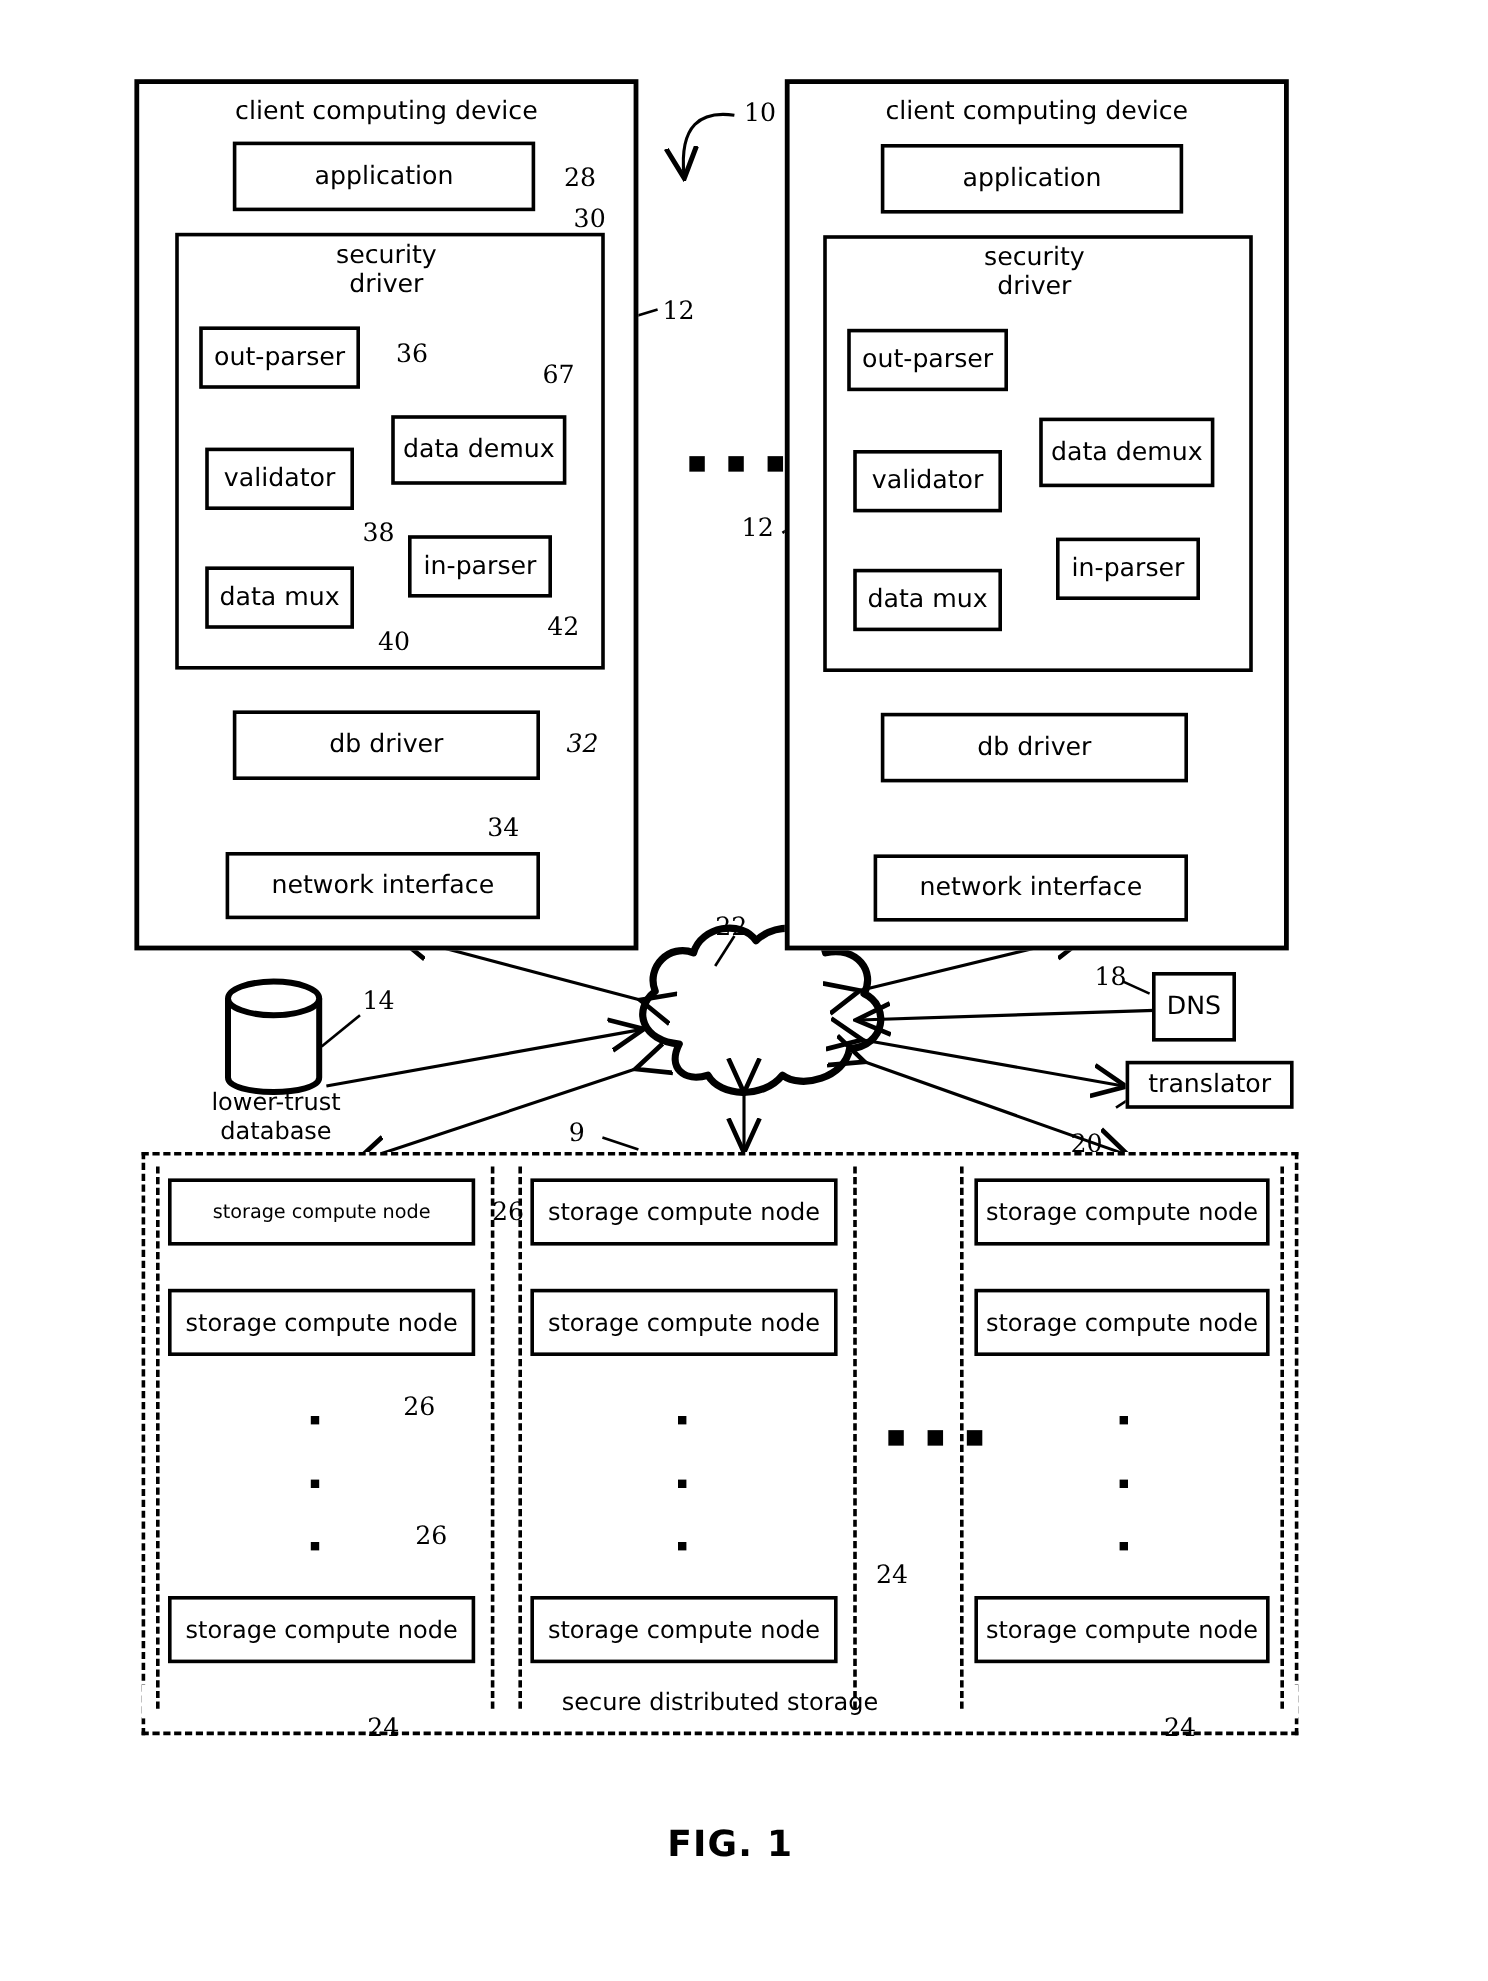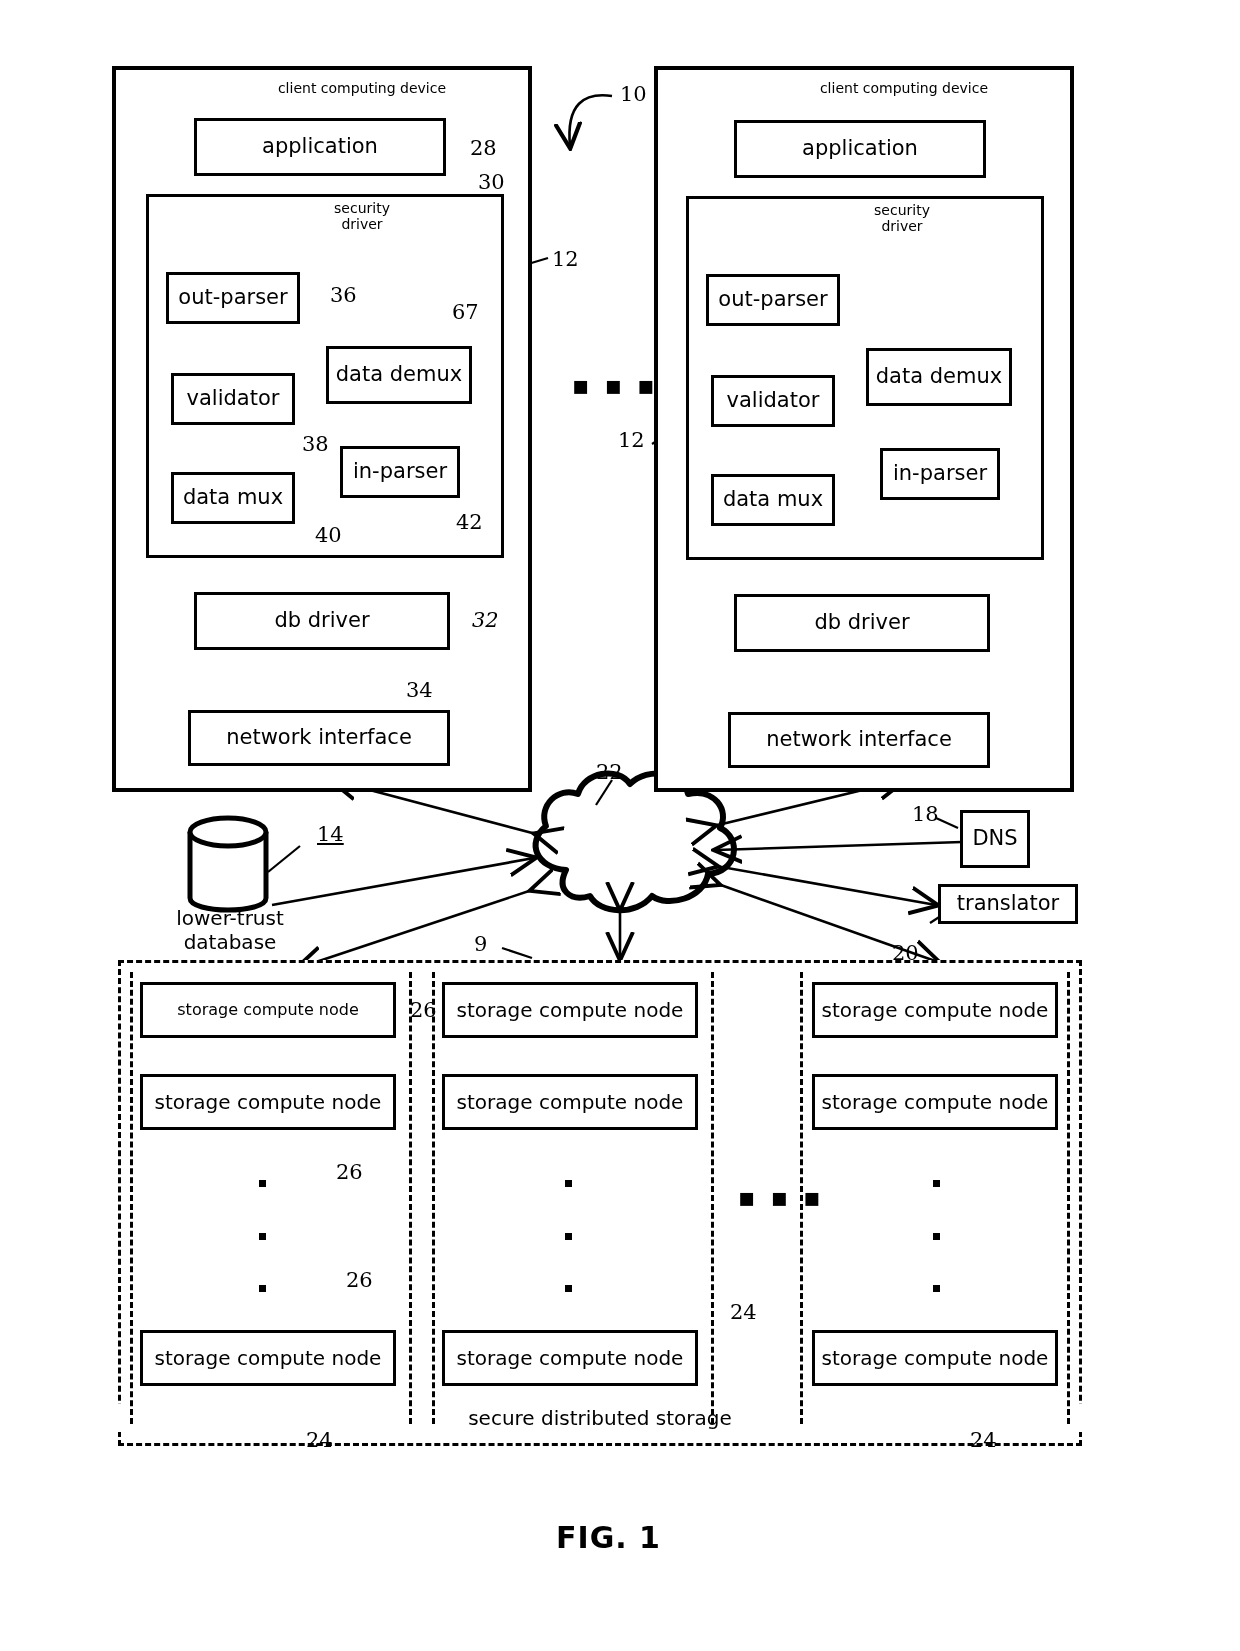--- a/index.html
+++ b/index.html
@@ -13,21 +13,21 @@
        border:3px solid #000;display:flex;align-items:center;
        justify-content:center;text-align:center;line-height:1.12;}
 
   .outer{border:4px solid #000;background:#fff;}
   .inner{border:3px solid #000;background:#fff;}
   .ref{position:absolute;font-size:21px;white-space:nowrap;
        font-family:"DejaVu Serif", serif;}
   .cap{position:absolute;white-space:nowrap;}
 
   .title{position:absolute;white-space:pre;text-align:center;
-         font-size:14px;line-height:1.15;margin-left:40px;}
+         font-size:21px;line-height:1.15;}
 
   .dashbox{position:absolute;box-sizing:border-box;background:#fff;
            border:3px dashed #000;}
   .dashcol{position:absolute;box-sizing:border-box;
            border-left:3px dashed #000;border-right:3px dashed #000;}
 
   .ell-h{position:absolute;font-size:26px;letter-spacing:3px;
          font-weight:bold;white-space:nowrap;}
   .vdots{position:absolute;display:flex;flex-direction:column;
          align-items:center;justify-content:space-between;}
@@ -220,21 +220,21 @@
   <div class="box" style="left:866px;top:348px;width:146px;height:58px;font-size:21px;">data demux</div>
 
   <div class="box" style="left:880px;top:448px;width:120px;height:52px;font-size:21px;">in-parser</div>
 
   <div class="box" style="left:734px;top:594px;width:256px;height:58px;font-size:21px;">db driver</div>
 
   <div class="box" style="left:728px;top:712px;width:262px;height:56px;font-size:21px;">network interface</div>
 
   <div class="ref" style="left:596px;top:760px;">22</div>
 
-  <div class="ref" style="left:317px;top:822px;text-decoration:underline;">14</div>
+  <div class="ref" style="left:302px;top:822px;">14</div>
   <div class="cap" style="left:168px;top:906px;width:124px;text-align:center;font-size:20px;line-height:1.2;">
     <div>lower-trust</div>
     <div>database</div>
   </div>
 
   <div class="box" style="left:960px;top:810px;width:70px;height:58px;font-size:21px;">DNS</div>
   <div class="ref" style="left:912px;top:802px;">18</div>
 
   <div class="box" style="left:938px;top:884px;width:140px;height:40px;font-size:21px;">translator</div>
   <div class="ref" style="left:892px;top:941px;">20</div>

